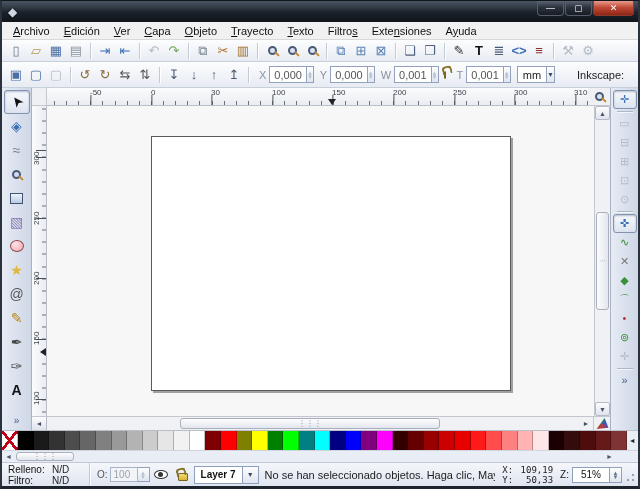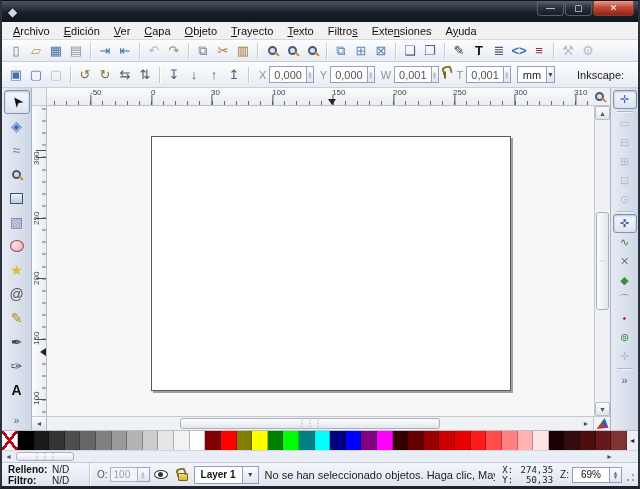--- a/index.html
+++ b/index.html
@@ -101,21 +101,21 @@
       linear-gradient(to top right,transparent 44%,#c00016 44% 56%,transparent 56%),
       linear-gradient(to bottom right,transparent 44%,#c00016 44% 56%,transparent 56%),#fff;}
   .pal-end{flex:none;width:11px;display:flex;align-items:center;justify-content:center;font-size:7px;color:#222;background:#e9edf5;}
   .pscroll{height:12px;display:flex;align-items:stretch;background:#e9edf5;border-top:1px solid #cfd4dd;position:relative;}
   .ps-btn{width:13px;display:flex;align-items:center;justify-content:center;font-size:7px;color:#4a5568;}
   .ps-thumb{position:absolute;left:14px;top:1px;bottom:1px;width:58px;background:linear-gradient(#fdfdfe,#e2e6ee);border:1px solid #a9afbc;border-radius:3px;display:flex;align-items:center;justify-content:center;color:#8a93a4;font-size:8px;line-height:0;}
   .ps-right{position:absolute;right:22px;top:0;bottom:0;width:13px;display:flex;align-items:center;justify-content:center;font-size:7px;color:#4a5568;}
   
   .statusbar{height:24px;display:flex;align-items:center;background:linear-gradient(#f4f6fb,#dfe5f0);border-top:1px solid #c3c9d4;padding:0 2px;font-size:10px;}
   .fs-block{display:grid;grid-template-columns:44px 30px;line-height:11px;padding:0 4px;}
-  .fs-block .lab{color:#111;font-weight:bold;}
+  .fs-block .lab{color:#111;font-weight:normal;}
   .fs-block .val{color:#222;}
   .sb-sep{width:1px;align-self:stretch;background:#c3cad6;box-shadow:1px 0 0 #fff;margin:0 3px;}
   .o-label{color:#555;margin:0 2px 0 4px;}
   .o-fld{width:28px;height:15px;border:1px solid #aab4c8;background:#f2f4f8;color:#9aa3b0;display:inline-flex;align-items:center;padding:0 3px;}
   .mini-btn{width:20px;height:18px;display:inline-flex;align-items:center;justify-content:center;margin:0 1px;}
   .layer-dd{display:inline-flex;align-items:center;height:18px;border:1px solid #8fa0bf;background:#fff;padding:0 6px;font-weight:bold;color:#111;}
   .layer-arrow{width:16px;height:18px;display:inline-flex;align-items:center;justify-content:center;border:1px solid #8fa0bf;border-left:none;background:linear-gradient(#fdfdfe,#dfe5ef);font-size:7px;color:#3a4a66;}
   .sb-msg{flex:1;min-width:0;white-space:nowrap;overflow:hidden;color:#222;padding:0 6px;font-size:11px;}
   .xy-block{font-family:"DejaVu Sans Mono",monospace;font-size:9px;line-height:10px;color:#222;display:grid;grid-template-columns:14px 40px;text-align:right;padding:0 4px;}
   .z-label{margin:0 3px;color:#222;}
@@ -525,32 +525,32 @@
         <span>▲</span>
         <span>▼</span>
       </span>
     <span class="mini-btn">
         <span class="eye"></span>
       </span>
     <span class="mini-btn">
         <span class="padlock"></span>
       </span>
     <span class="layer-dd">
-      <span>Layer 1</span>
+      <span>Layer 7</span>
     </span>
     <span class="layer-arrow">▼</span>
     <span class="sb-msg">No se han seleccionado objetos. Haga clic, Mayús+clic o arrastr</span>
     <div class="xy-block">
       <span>X:</span>
-      <span>274,35</span>
+      <span>109,19</span>
       <span>Y:</span>
       <span>50,33</span>
     </div>
     <span class="z-label">Z:</span>
-    <span class="z-fld">69%</span>
+    <span class="z-fld">51%</span>
     <span class="spin" style="height:16px;">
         <span>▲</span>
         <span>▼</span>
       </span>
     <span class="grip"></span>
   </div>
 
 </div>
 
 </body></html>

